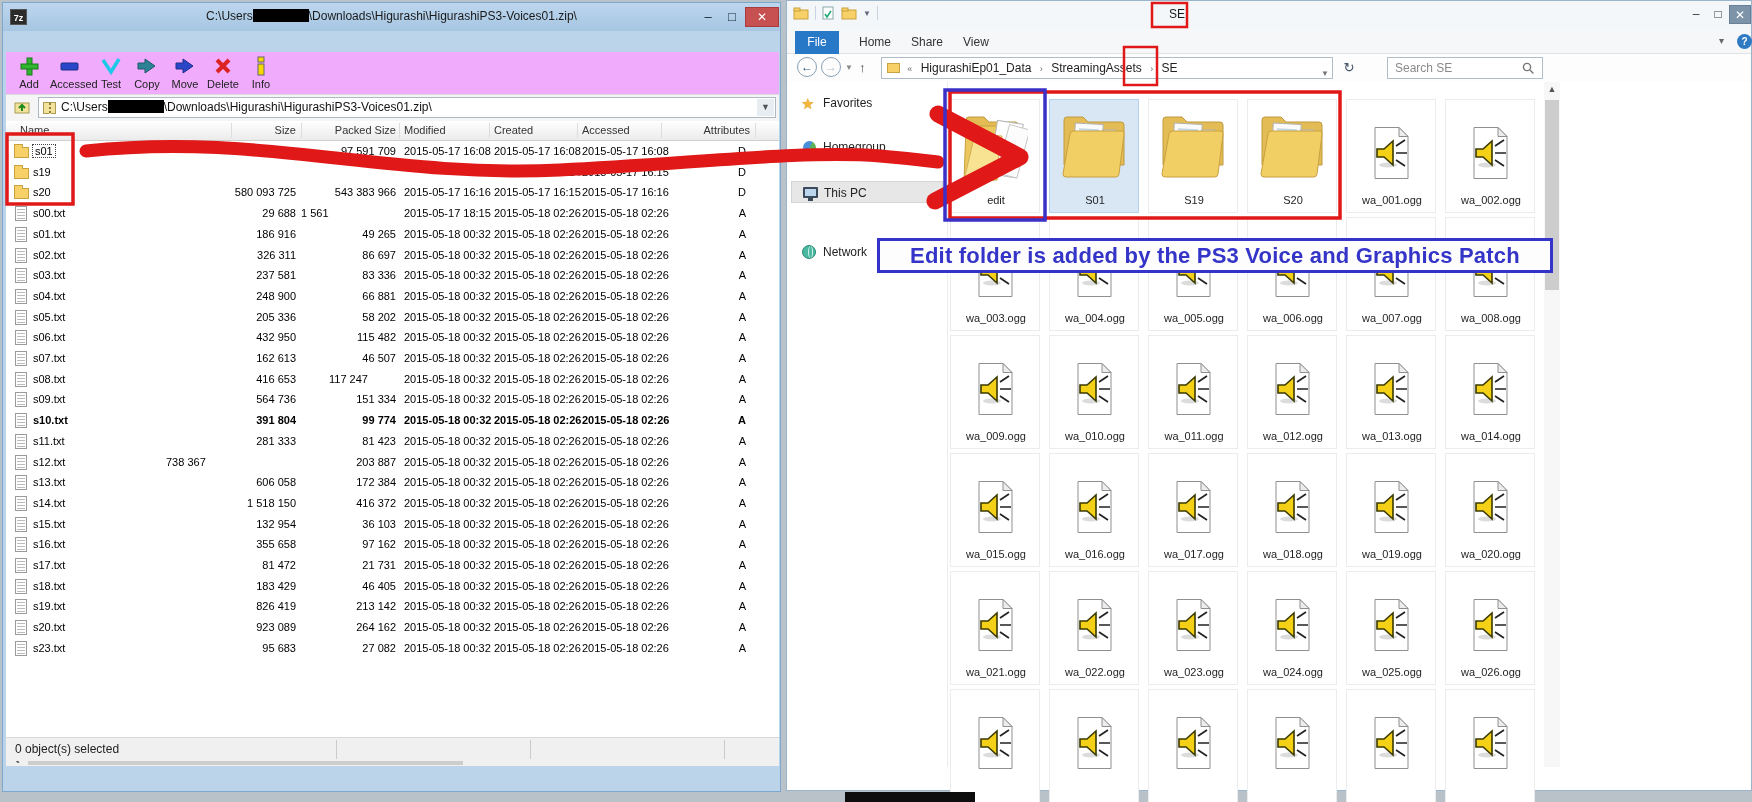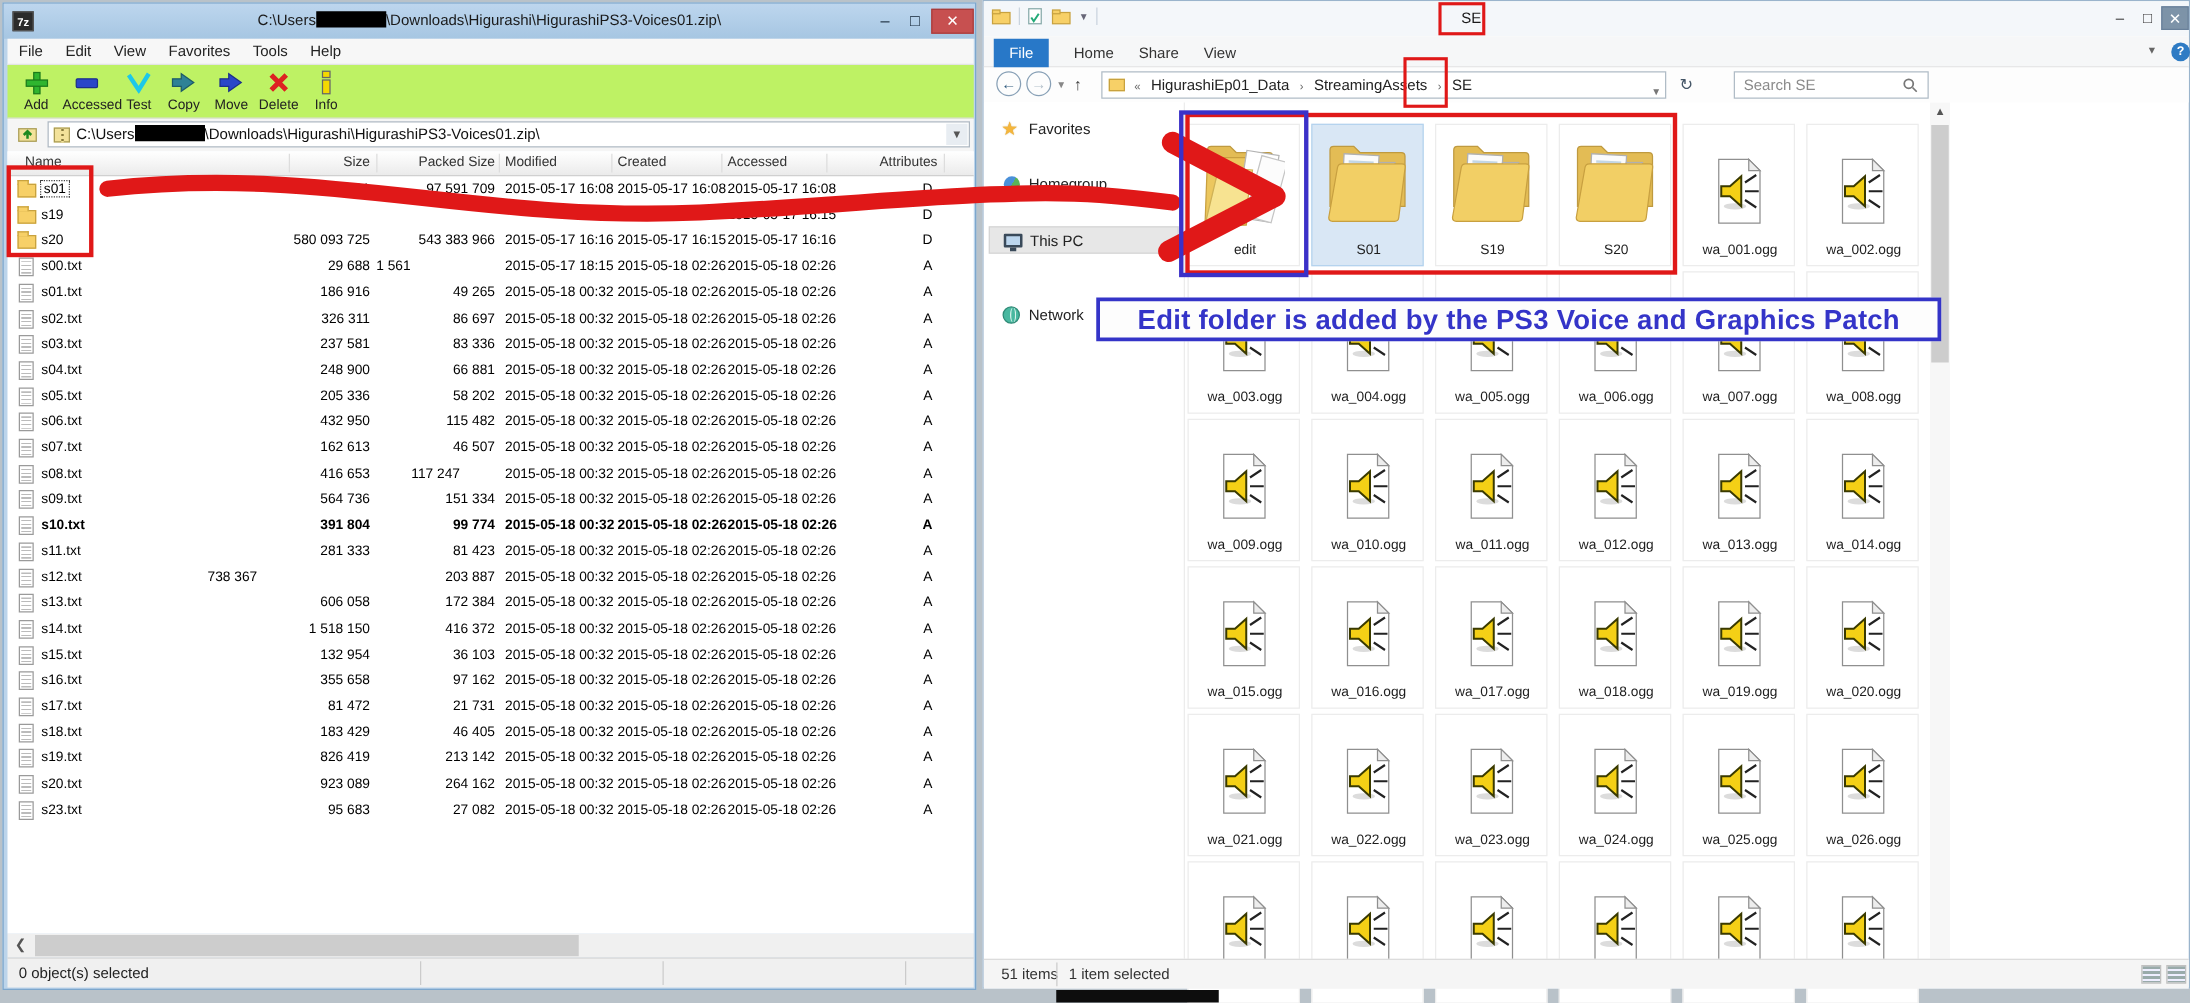--- a/index.html
+++ b/index.html
@@ -13,21 +13,21 @@
   #sz-appicon { position:absolute; left:7px; top:6px; width:17px; height:16px; background:#2b2b2b;
     color:#fff; font-size:9px; font-weight:bold; text-align:center; line-height:16px; border:1px solid #555; }
   #sz-title-text { position:absolute; left:0; right:0; top:6px; text-align:center; font-size:12px; color:#1a1a1a; }
   .redact { display:inline-block; width:56px; height:13px; background:#000; vertical-align:-2px; }
   .cap-btn { position:absolute; top:4px; height:20px; text-align:center; font-size:13px; color:#123; line-height:19px; }
   #sz-close { left:742px; width:34px; background:#c75050; border:1px solid #a83c3c; color:#fff; font-size:12px; }
   #sz-min { left:694px; width:22px; } #sz-max { left:718px; width:22px; }
   #sz-menu { position:absolute; left:3px; top:28px; width:773px; height:21px; background:#f7f7f7;
     border-bottom:1px solid #e4e4e4; font-size:12px; color:#222; }
   #sz-menu span { display:inline-block; padding:3px 9px 0 9px; }
-  #sz-toolbar { position:absolute; left:3px; top:49px; width:773px; height:43px; background:#bef264;
+  #sz-toolbar { position:absolute; left:3px; top:49px; width:773px; height:43px; background:#f0abfc;
     border-bottom:1px solid #dcdcdc; }
   .tbtn { position:absolute; top:3px; width:38px; text-align:center; }
   .tbtn .tico { height:22px; display:flex; align-items:center; justify-content:center; }
   .tbtn .tlab { font-size:11px; color:#222; margin-top:1px; }
   #sz-addr { position:absolute; left:3px; top:92px; width:773px; height:26px; background:#f5f5f5; }
   #sz-addr-combo { position:absolute; left:32px; top:2px; width:738px; height:21px; background:#fff;
     border:1px solid #aeb8c2; font-size:12px; color:#111; line-height:19px; padding-left:22px; }
   #sz-addr-drop { position:absolute; right:1px; top:1px; width:17px; height:17px; background:#e8edf2;
     font-size:9px; color:#555; text-align:center; line-height:17px; }
   #sz-zipico { position:absolute; left:4px; top:4px; width:13px; height:12px; background:#f3e29a;
@@ -47,21 +47,21 @@
     border:1px solid #c8a23f; }
   .mini-folder:before { content:""; position:absolute; left:-1px; top:-4px; width:7px; height:3px;
     background:#f7d067; border:1px solid #c8a23f; border-bottom:none; }
   .mini-doc { position:absolute; left:9px; top:2px; width:12px; height:15px; background:#fff; border:1px solid #9a9a9a; }
   .mini-doc:before { content:""; position:absolute; left:1px; top:2px; width:8px; height:10px;
     background:repeating-linear-gradient(#bbb 0 1px, #fff 1px 3px); }
   #sz-hscroll { position:absolute; left:3px; top:744px; width:773px; height:19px; background:#f0f0f0; }
   #sz-hthumb { position:absolute; left:22px; top:1px; width:435px; height:17px; background:#cdcdcd; }
   #sz-harrow { position:absolute; left:2px; top:1px; width:17px; height:17px; color:#555; font-size:11px;
     text-align:center; line-height:17px; }
-  #sz-status { position:absolute; left:3px; top:763px; width:773px; height:24px; background:#f0f0f0;
+  #sz-status { position:absolute; left:3px; top:734px; width:773px; height:24px; background:#f0f0f0;
     border-top:1px solid #d8d8d8; font-size:12px; color:#222; }
   #sz-status-text { position:absolute; left:9px; top:4px; }
   .st-sep { position:absolute; top:2px; width:1px; height:19px; background:#cbcbcb; }
   
   #ex-win { position:absolute; left:786px; top:0; width:966px; height:791px; background:#fff;
     border:1px solid #9ab4cc; }
   #ex-title { position:absolute; left:0; top:0; width:100%; height:28px; background:#f4f7fa; }
   #ex-qat { position:absolute; left:6px; top:5px; display:flex; align-items:center; gap:6px; }
   .qsep { width:1px; height:14px; background:#c9d4de; }
   #ex-title-text { position:absolute; left:360px; width:60px; top:6px; text-align:center; font-size:12px; color:#1a1a1a; }
@@ -139,23 +139,20 @@
 <body>
 
 <div id="sz-win">
   <div id="sz-title">
     <div id="sz-appicon">7z</div>
     <div id="sz-title-text"><span>C:\Users</span><span class="redact"></span><span>\Downloads\Higurashi\HigurashiPS3-Voices01.zip\</span></div>
     <div class="cap-btn" id="sz-min">–</div>
     <div class="cap-btn" id="sz-max">□</div>
     <div class="cap-btn" id="sz-close">✕</div>
   </div>
-  <div id="sz-menu">
-    <span>File</span><span>Edit</span><span>View</span><span>Favorites</span><span>Tools</span><span>Help</span>
-  </div>
   <div id="sz-toolbar">
     <div class="tbtn" style="left:4px">
       <div class="tico">
           <svg width="20" height="20">
             <g fill="#2fb52f" stroke="#1a7a1a">
               <rect x="8" y="2" width="5" height="17"></rect>
               <rect x="2" y="8" width="17" height="5"></rect>
             </g>
           </svg>
         </div>
@@ -1023,27 +1020,20 @@
             <path d="M27 20 L36 14 M27 27 L38 27 M27 34 L36 40" stroke="#222" stroke-width="1.7"></path>
           </svg>
         </div>
         <div class="tile-label"></div>
       </div>
     </div>
   <div id="ex-vscroll">
     <div class="varrow">▲</div>
     <div id="ex-vthumb"></div>
   </div>
-  <div id="ex-status">
-    <span id="ex-status-items">51 items</span>
-    <div class="st-sep"></div>
-    <span id="ex-status-sel">1 item selected</span>
-    <div class="view-btn" style="left:926px"></div>
-    <div class="view-btn" style="left:946px"></div>
-  </div>
 </div>
 
 <div id="taskbar-frag"></div>
 
 <div id="blue-note">Edit folder is added by the PS3 Voice and Graphics Patch</div>
 
 <svg id="annot-svg">
   <g fill="none" stroke="#e01818">
     <rect x="7" y="134" width="66" height="70" stroke-width="3.5"></rect>
     <rect x="950" y="92" width="390" height="126" stroke-width="3.5"></rect>

